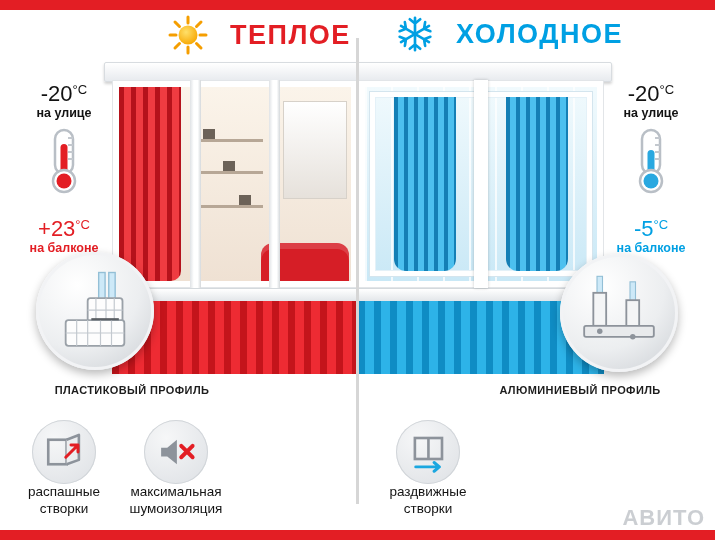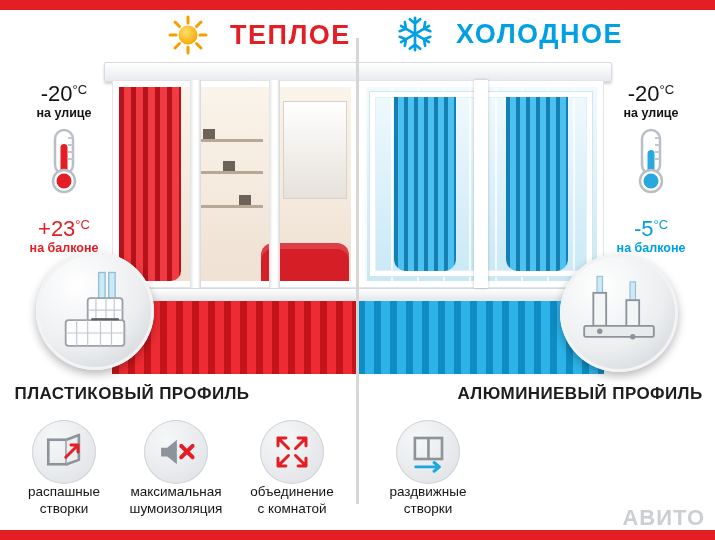--- a/index.html
+++ b/index.html
@@ -71,21 +71,21 @@
   .sid-red{width:246px;background:repeating-linear-gradient(90deg,#c4141b 0 7px,#ee2b33 7px 16px);}
   .sid-blue{width:246px;background:repeating-linear-gradient(90deg,#0f8cc4 0 7px,#2db3e8 7px 16px);}
 
   
   .pcircle{position:absolute;width:118px;height:118px;border-radius:50%;z-index:8;
            background:radial-gradient(circle at 35% 28%,#ffffff 0%,#eceef0 55%,#c9cdd2 100%);
            box-shadow:0 4px 10px rgba(0,0,0,.28), inset 0 0 0 3px #f2f3f5;
            display:flex;align-items:center;justify-content:center;}
   .circle-left{left:36px;top:252px;}
   .circle-right{left:560px;top:254px;}
-  .plabel{position:absolute;width:248px;text-align:center;font-size:17px;font-weight:bold;
+  .plabel{position:absolute;width:248px;text-align:center;font-size:11px;font-weight:bold;
           color:#1d1d1d;letter-spacing:.4px;z-index:7;}
   .plabel-left{left:8px;top:384px;}
   .plabel-right{left:456px;top:384px;}
 
   
   .feat{position:absolute;top:420px;width:112px;text-align:center;z-index:7;}
   .f1{left:8px;} .f2{left:120px;} .f3{left:236px;}
   .f4{left:372px;} .f5{left:482px;} .f6{left:596px;}
   .fcircle{width:64px;height:64px;border-radius:50%;margin:0 auto;
            background:radial-gradient(circle at 35% 28%,#f6f7f8,#dde0e4);
@@ -272,34 +272,20 @@
         <g stroke="#e31e24" stroke-width="4.5" stroke-linecap="round">
           <line x1="30" y1="17" x2="43" y2="30"></line>
           <line x1="43" y1="17" x2="30" y2="30"></line>
         </g>
       </svg>
     </div>
     <div class="flabel">максимальная
 шумоизоляция</div>
   </div>
 
-  <div class="feat f3">
-    <div class="fcircle">
-      <svg width="42" height="42" viewBox="0 0 48 48">
-        <g stroke="#e31e24" stroke-width="3.4" stroke-linecap="round" stroke-linejoin="round" fill="none">
-          <path d="M20 20 L8 8 M8 8 h9 M8 8 v9"></path>
-          <path d="M28 20 L40 8 M40 8 h-9 M40 8 v9"></path>
-          <path d="M20 28 L8 40 M8 40 h9 M8 40 v-9"></path>
-          <path d="M28 28 L40 40 M40 40 h-9 M40 40 v-9"></path>
-        </g>
-      </svg>
-    </div>
-    <div class="flabel">объединение
-с комнатой</div>
-  </div>
 
   <div class="feat f4">
     <div class="fcircle">
       <svg width="42" height="42" viewBox="0 0 48 48">
         <rect x="9" y="8" width="31" height="24" fill="none" stroke="#8d939b" stroke-width="3"></rect>
         <line x1="24.5" y1="8" x2="24.5" y2="32" stroke="#8d939b" stroke-width="3"></line>
         <g stroke="#1ba7e0" stroke-width="3.4" stroke-linecap="round" stroke-linejoin="round" fill="none">
           <path d="M10 41 H37 M37 41 l-6 -5 M37 41 l-6 5"></path>
         </g>
       </svg>

